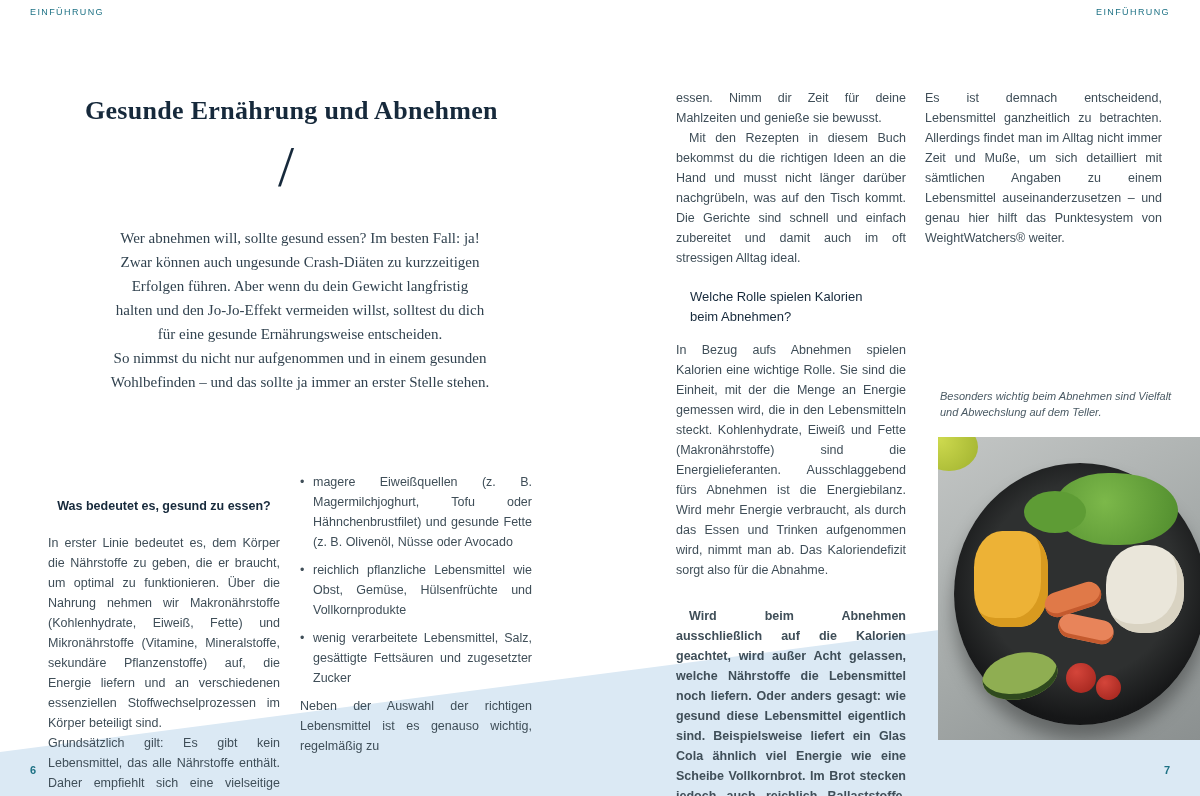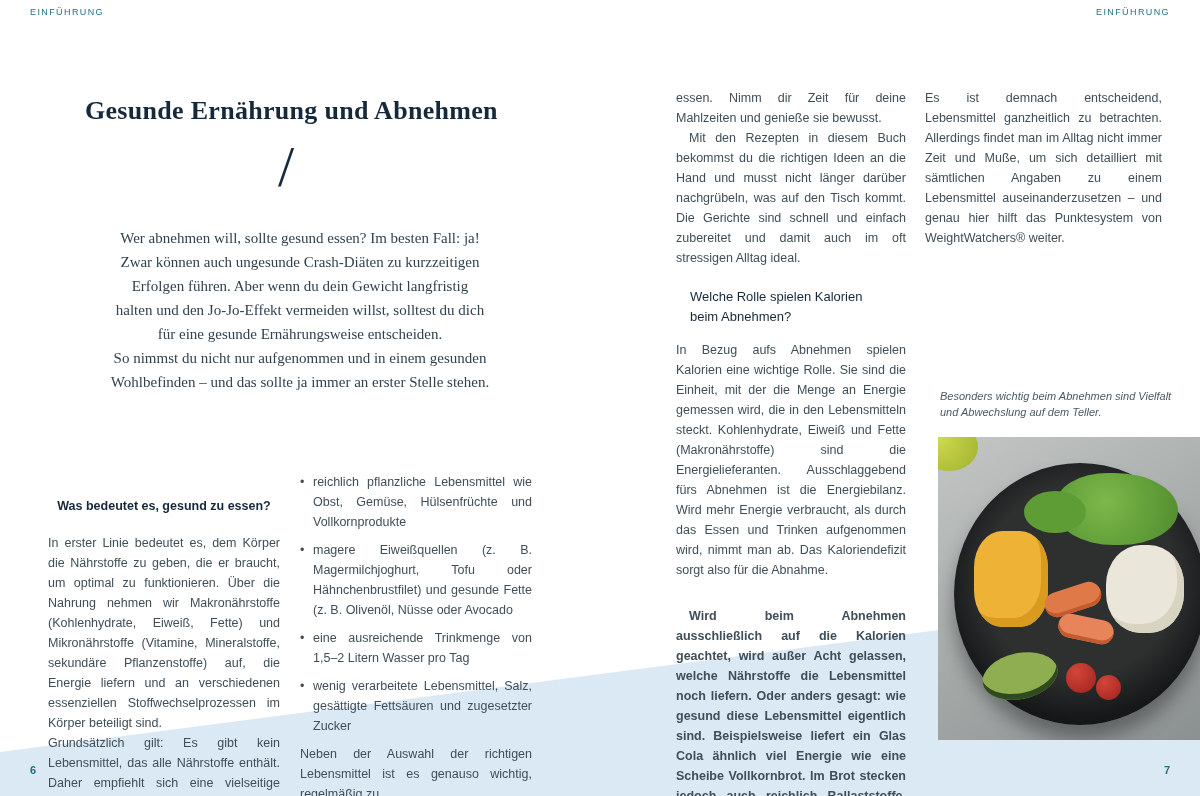--- a/index.html
+++ b/index.html
@@ -143,23 +143,22 @@
   </div>
 
   <div class="layer col col-a">
     <h2 class="section-heading">Was bedeutet es, gesund zu essen?</h2>
     <p>In erster Linie bedeutet es, dem Körper die Nährstoffe zu geben, die er braucht, um optimal zu funktionieren. Über die Nahrung nehmen wir Makronährstoffe (Kohlenhydrate, Eiweiß, Fette) und Mikronährstoffe (Vitamine, Mineralstoffe, sekundäre Pflanzenstoffe) auf, die Energie liefern und an verschiedenen essenziellen Stoffwechselprozessen im Körper beteiligt sind.</p>
     <p>Grundsätzlich gilt: Es gibt kein Lebensmittel, das alle Nährstoffe enthält. Daher empfiehlt sich eine vielseitige Ernährung, bei der folgende Punkte berücksichtigt werden:</p>
   </div>
 
   <div class="layer col col-b">
     <ul class="bullets">
+      <li>magere Eiweißquellen (z. B. Magermilchjoghurt, Tofu oder Hähnchenbrustfilet) und gesunde Fette (z. B. Olivenöl, Nüsse oder Avocado</li>
       <li>reichlich pflanzliche Lebensmittel wie Obst, Gemüse, Hülsenfrüchte und Vollkornprodukte</li>
-      <li>magere Eiweißquellen (z. B. Magermilchjoghurt, Tofu oder Hähnchenbrustfilet) und gesunde Fette (z. B. Olivenöl, Nüsse oder Avocado</li>
-      <li>eine ausreichende Trinkmenge von 1,5–2 Litern Wasser pro Tag</li>
       <li>wenig verarbeitete Lebensmittel, Salz, gesättigte Fettsäuren und zugesetzter Zucker</li>
     </ul>
     <p class="bullets-footer">Neben der Auswahl der richtigen Lebensmittel ist es genauso wichtig, regelmäßig zu</p>
   </div>
 
   <div class="layer col col-c">
     <p>essen. Nimm dir Zeit für deine Mahlzeiten und genieße sie bewusst.</p>
     <p class="indent">Mit den Rezepten in diesem Buch bekommst du die richtigen Ideen an die Hand und musst nicht länger darüber nachgrübeln, was auf den Tisch kommt. Die Gerichte sind schnell und einfach zubereitet und damit auch im oft stressigen Alltag ideal.</p>
     <h3 class="sub-heading">Welche Rolle spielen Kalorien beim Abnehmen?</h3>
     <p>In Bezug aufs Abnehmen spielen Kalorien eine wichtige Rolle. Sie sind die Einheit, mit der die Menge an Energie gemessen wird, die in den Lebensmitteln steckt. Kohlenhydrate, Eiweiß und Fette (Makronährstoffe) sind die Energielieferanten. Ausschlaggebend fürs Abnehmen ist die Energiebilanz. Wird mehr Energie verbraucht, als durch das Essen und Trinken aufgenommen wird, nimmt man ab. Das Kaloriendefizit sorgt also für die Abnahme.</p>

